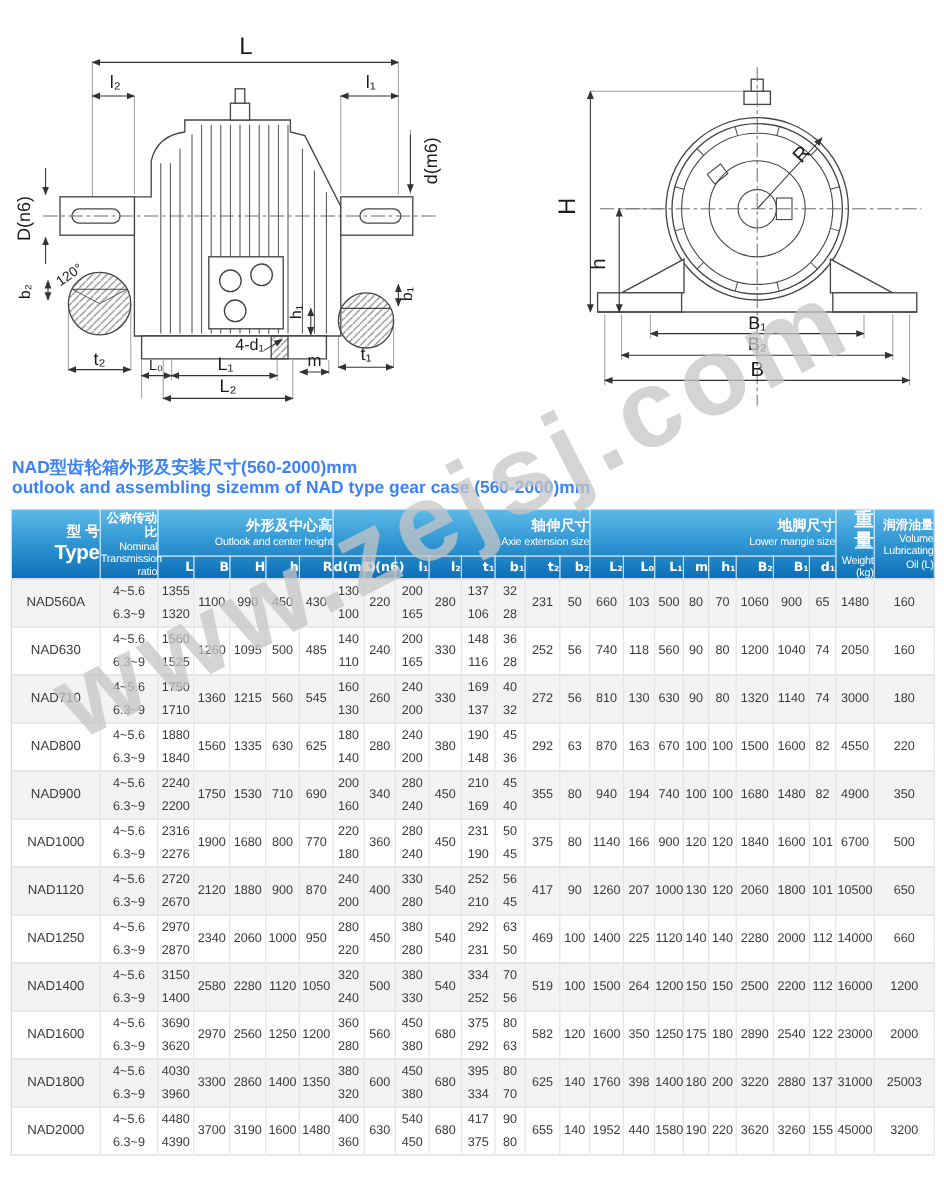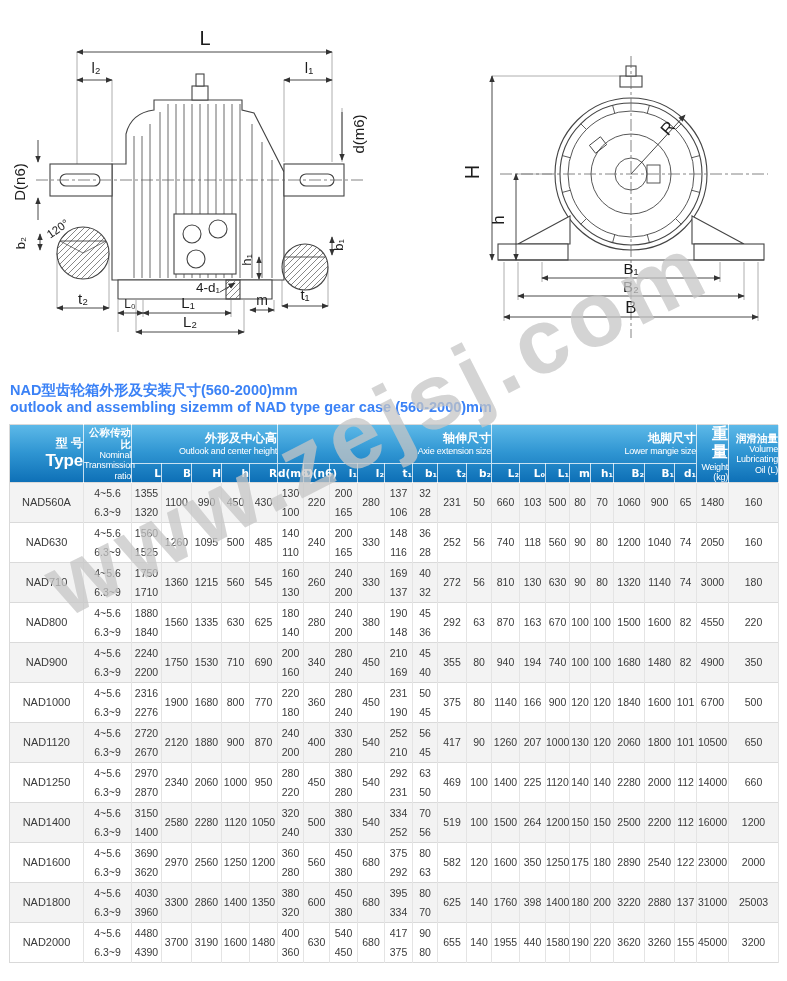--- a/index.html
+++ b/index.html
@@ -704,21 +704,21 @@
         <td rowspan="2">1600</td>
         <td rowspan="2">1480</td>
         <td>400</td>
         <td rowspan="2">630</td>
         <td>540</td>
         <td rowspan="2">680</td>
         <td>417</td>
         <td>90</td>
         <td rowspan="2">655</td>
         <td rowspan="2">140</td>
-        <td rowspan="2">1955</td>
+        <td rowspan="2">1952</td>
         <td rowspan="2">440</td>
         <td rowspan="2">1580</td>
         <td rowspan="2">190</td>
         <td rowspan="2">220</td>
         <td rowspan="2">3620</td>
         <td rowspan="2">3260</td>
         <td rowspan="2">155</td>
         <td rowspan="2">45000</td>
         <td rowspan="2">3200</td>
       </tr>

